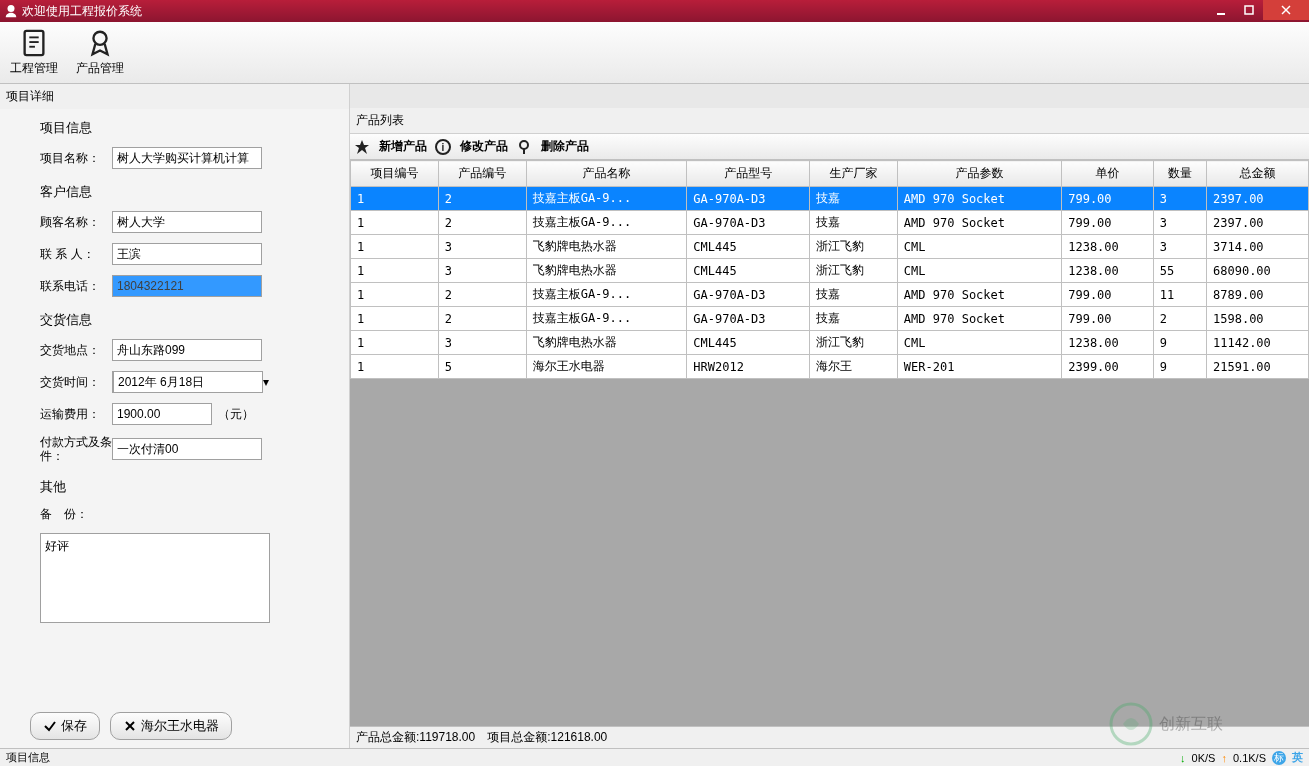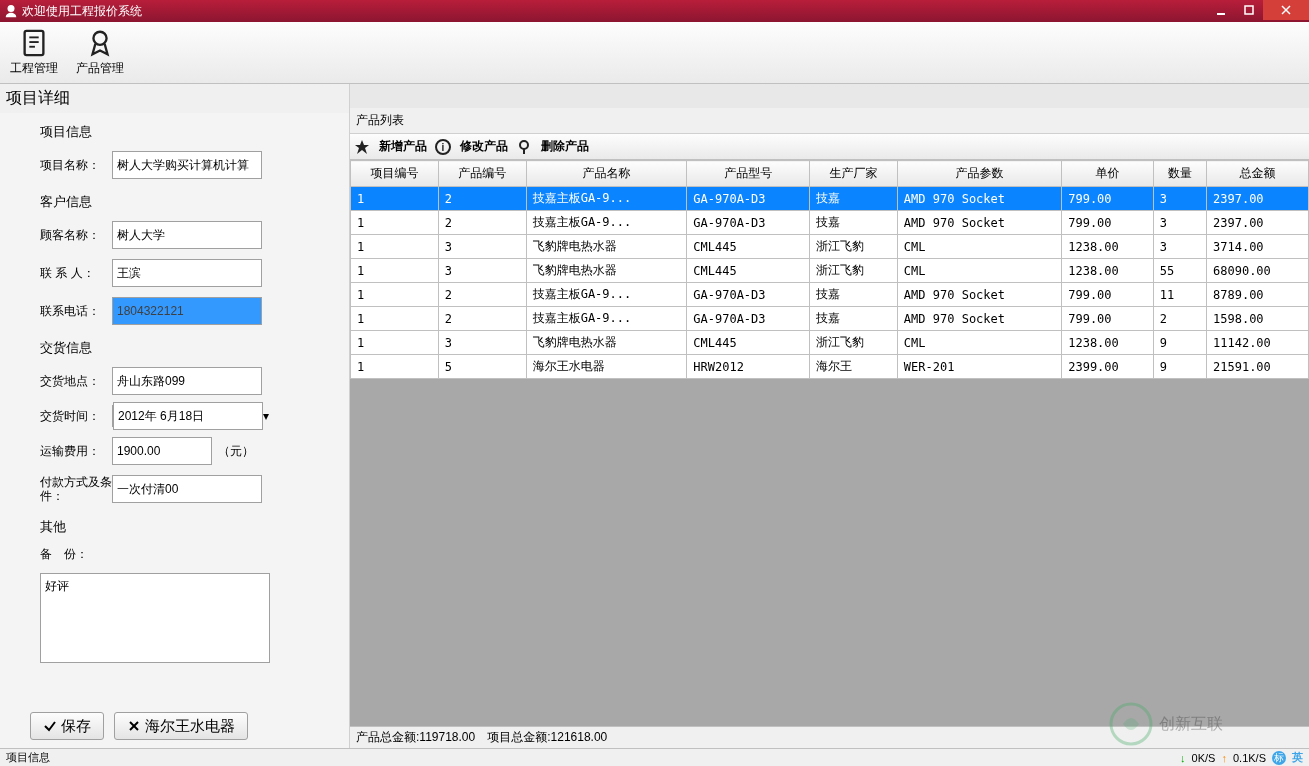--- a/index.html
+++ b/index.html
@@ -10,35 +10,35 @@
 .titlebar .win-controls { position: absolute; right: 0; top: 0; display: flex; height: 20px; }
 .titlebar .win-btn { width: 28px; height: 20px; display: flex; align-items: center; justify-content: center; cursor: pointer; }
 .titlebar .win-btn.close { background: #d43f3a; width: 46px; }
 .titlebar .win-btn svg { width: 12px; height: 12px; }
 .toolbar { height: 62px; background: linear-gradient(to bottom, #fdfdfd, #eaeaea); border-bottom: 1px solid #c0c0c0; display: flex; padding: 4px 6px; gap: 10px; }
 .toolbar .tool-item { display: flex; flex-direction: column; align-items: center; justify-content: center; cursor: pointer; padding: 2px 4px; }
 .toolbar .tool-item svg { width: 32px; height: 32px; }
 .toolbar .tool-item span { font-size: 12px; margin-top: 2px; }
 .main { display: flex; height: calc(766px - 22px - 62px - 18px); }
 .left-panel { width: 350px; background: #f4f4f4; border-right: 1px solid #d0d0d0; display: flex; flex-direction: column; }
-.left-panel .panel-title { padding: 4px 6px; font-size: 16px; background: #f0f0f0; }
+.left-panel .panel-title { padding: 4px 6px; font-size: 12px; background: #f0f0f0; }
 .left-panel .form-area { flex: 1; padding: 10px 30px 10px 40px; overflow-y: auto; }
 .fieldset { margin-bottom: 14px; }
 .fieldset .legend { font-size: 13px; margin-bottom: 10px; }
 .form-row { display: flex; align-items: center; margin-bottom: 10px; }
 .form-row label { width: 72px; font-size: 12px; text-align: justify; }
-.form-row input[type=text] { flex: 1; max-width: 150px; height: 28px; border: 1px solid #a0a0a0; padding: 0 4px; font-size: 12px; background: #fff; }
+.form-row input[type=text] { flex: 1; max-width: 150px; height: 22px; border: 1px solid #a0a0a0; padding: 0 4px; font-size: 12px; background: #fff; }
 .form-row input.selected { background: #3399ff; color: #404040; }
 .form-row .unit { margin-left: 6px; font-size: 12px; }
 .date-input { display: flex; align-items: center; max-width: 150px; border: 1px solid #a0a0a0; background: #fff; height: 22px; }
 .date-input input { border: none; flex: 1; padding: 0 4px; font-size: 12px; outline: none; }
 .date-input .dd { width: 16px; text-align: center; cursor: pointer; }
 textarea { width: 230px; height: 90px; border: 1px solid #a0a0a0; padding: 4px; font-size: 12px; font-family: inherit; resize: none; background: #fff; }
 .btn-row { display: flex; gap: 10px; padding: 8px 0 8px 30px; }
-.btn { display: flex; align-items: center; justify-content: center; gap: 4px; background: linear-gradient(to bottom,#fdfdfd,#e4e4e4); border: 1px solid #a0a0a0; border-radius: 3px; padding: 4px 12px; font-size: 15px; cursor: pointer; height: 28px; }
+.btn { display: flex; align-items: center; justify-content: center; gap: 4px; background: linear-gradient(to bottom,#fdfdfd,#e4e4e4); border: 1px solid #a0a0a0; border-radius: 10px; padding: 4px 12px; font-size: 13px; cursor: pointer; height: 28px; }
 .btn svg { width: 14px; height: 14px; }
 .right-panel { flex: 1; display: flex; flex-direction: column; background: #a8a8a8; margin-top: 24px; }
 .right-panel .list-title { padding: 4px 6px; font-size: 12px; background: #f0f0f0; border-bottom: 1px solid #d0d0d0; }
 .right-toolbar { height: 26px; background: linear-gradient(to bottom,#fdfdfd,#eaeaea); display: flex; align-items: center; padding: 0 4px; gap: 8px; border-bottom: 1px solid #c0c0c0; }
 .right-toolbar .act { display: flex; align-items: center; gap: 9px; cursor: pointer; font-size: 12px; font-weight: bold; }
 .right-toolbar .act svg { width: 16px; height: 16px; }
 .table-wrap { flex: 1; overflow: auto; background: #a8a8a8; padding: 0; }
 table { width: 100%; border-collapse: collapse; background: #fff; }
 th { background: linear-gradient(to bottom,#fdfdfd,#e8e8e8); border: 1px solid #c0c0c0; font-size: 12px; font-weight: normal; padding: 4px 6px; text-align: center; height: 24px; }
 td { border: 1px solid #c0c0c0; font-size: 12px; padding: 3px 6px; height: 22px; font-family: "SimSun", monospace; white-space: nowrap; }

